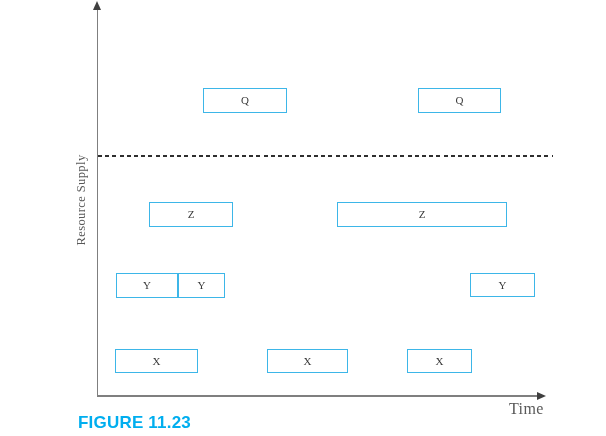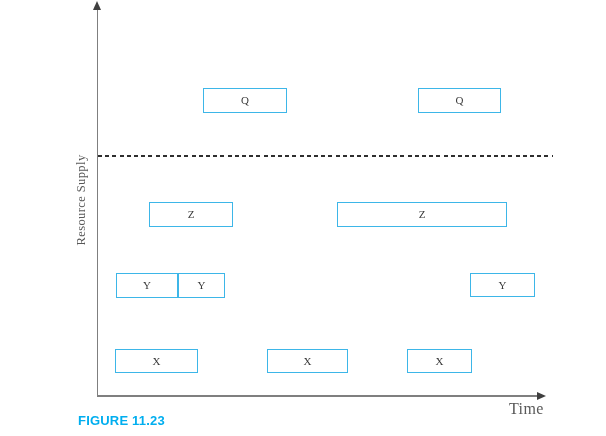--- a/index.html
+++ b/index.html
@@ -69,21 +69,21 @@
   }
   .res-box span{
     font-size:11px;color:var(--box-text);
     font-family:"Liberation Serif", serif;
     line-height:1;
   }
   
   .caption{
     position:absolute;left:78px;top:413px;
     font-family:"Liberation Sans", sans-serif;
-    font-weight:bold;font-size:13px;
+    font-weight:bold;font-size:17px;
     color:var(--caption);
     letter-spacing:0.2px;
   }
 </style>
 </head>
 <body>
 
 <div id="stage">
 
   <div class="v-axis"></div>

